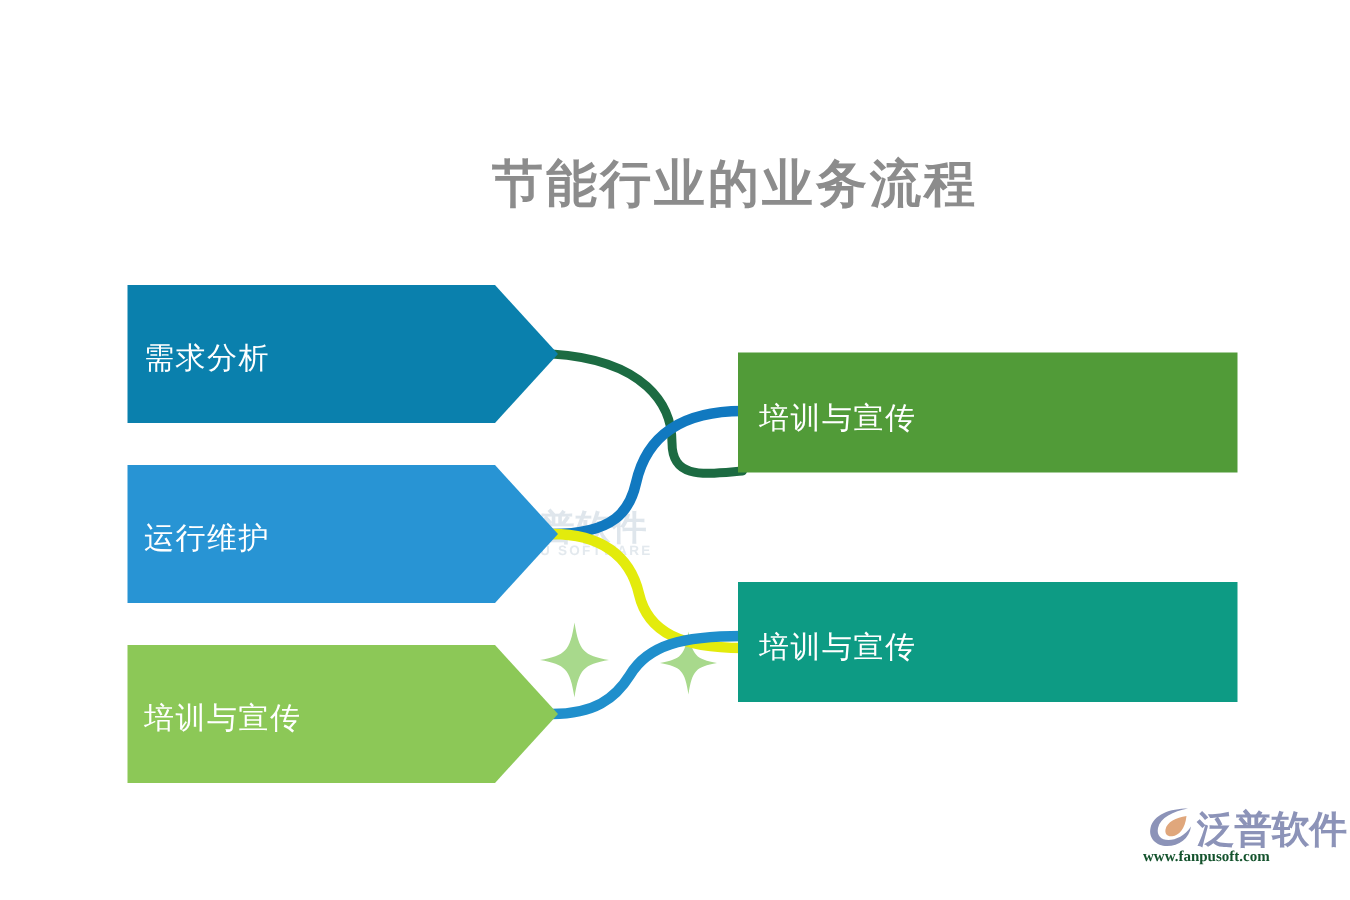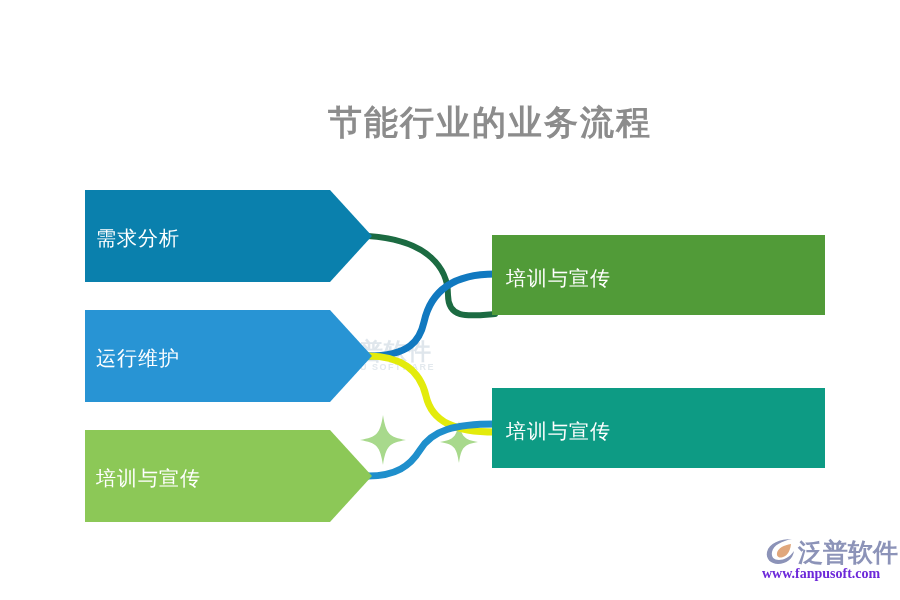--- a/index.html
+++ b/index.html
@@ -76,24 +76,24 @@
     font-size: 25px;
     font-weight: bold;
     color: #8c93b8;
     letter-spacing: 0px;
     white-space: nowrap;
   }
   #logo-url {
     position: absolute;
     left: 0px;
     top: 30px;
-    font-size: 14px;
+    font-size: 10px;
     font-weight: bold;
     font-family: "Liberation Serif", serif;
-    color: #6d28d9;
+    color: #14532d;
     letter-spacing: 0px;
     white-space: nowrap;
   }
 
   
   #watermark-text {
     position: absolute;
     left: 336px;
     top: 336px;
     font-size: 23px;

